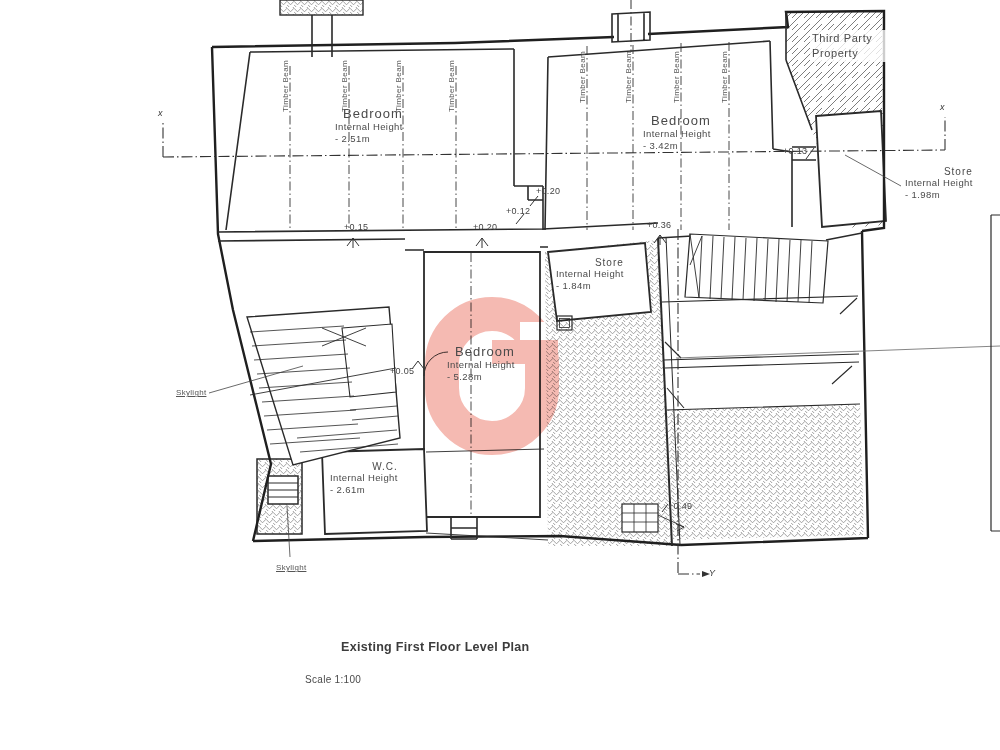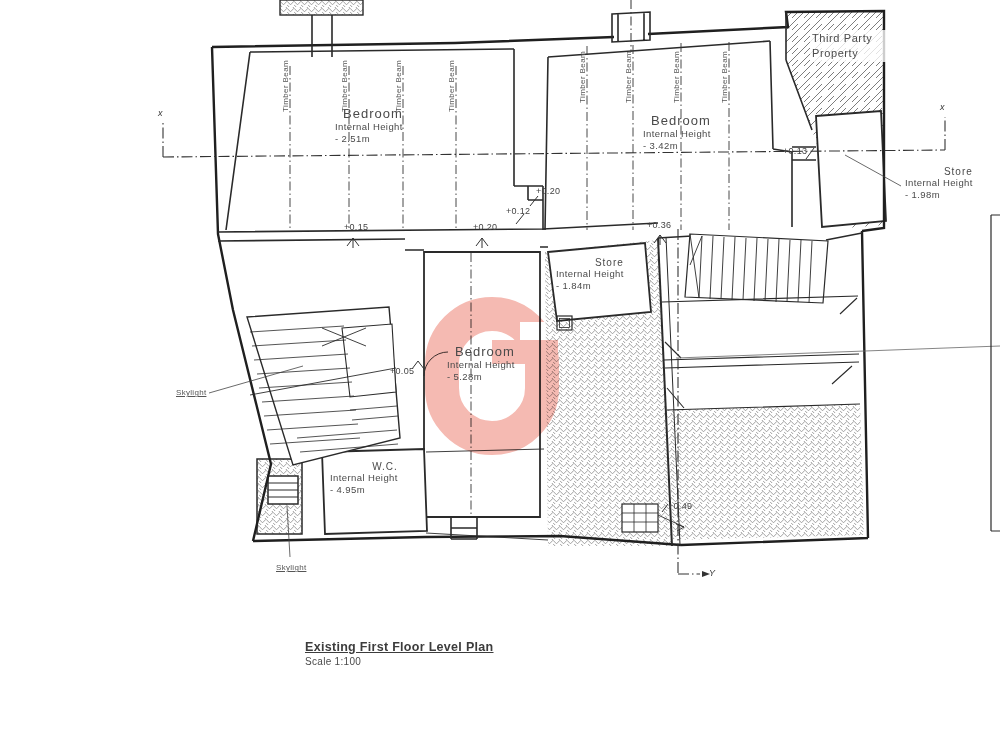--- a/index.html
+++ b/index.html
@@ -12,22 +12,22 @@
   .room-sm .rname{font-size:10px;}
   .beam{position:absolute;font-size:8px;letter-spacing:.4px;color:#555;
         transform:rotate(-90deg);transform-origin:0 0;}
   .lv{position:absolute;font-size:9px;letter-spacing:.3px;color:#444;}
   .sec{position:absolute;font-size:9px;color:#333;font-style:italic;}
   .tiny{position:absolute;font-size:8px;color:#555;letter-spacing:.3px;text-decoration:underline;}
   .tp{position:absolute;font-size:11px;letter-spacing:.6px;color:#4a4a4a;width:74px;
       line-height:1.35;background:rgba(255,255,255,.78);padding:1px 2px;}
   .titleblock{position:absolute;}
   .tmain{font-size:12.5px;font-weight:bold;letter-spacing:.3px;color:#3c3c3c;
-         text-decoration:underline;}
-  .tscale{font-size:10px;color:#4a4a4a;margin-top:2px;letter-spacing:.3px;}
+         margin-left:36px;}
+  .tscale{font-size:10px;color:#4a4a4a;margin-top:20px;letter-spacing:.3px;}
 </style>
 </head>
 <body>
 
 <div class="canvas">
 
 <svg width="1000" height="750" viewBox="0 0 1000 750">
   <defs>
     <pattern id="herr" width="7" height="7" patternUnits="userSpaceOnUse">
       <path d="M0,1.2 L3.5,4.8 L7,1.2 M0,4.8 L3.5,8.4 M3.5,-2.4 L7,1.2" fill="none" stroke="#8a8a8a" stroke-width="0.8"></path>
@@ -169,21 +169,21 @@
 
 <div class="lbl room room-sm" style="left:905px;top:166px">
   <div class="rname">Store</div>
   <div class="rsub">Internal Height</div>
   <div class="rsub">- 1.98m</div>
 </div>
 
 <div class="lbl room room-sm" style="left:330px;top:461px">
   <div class="rname">W.C.</div>
   <div class="rsub">Internal Height</div>
-  <div class="rsub">- 4.95m</div>
+  <div class="rsub">- 2.61m</div>
 </div>
 
 <div class="tp" style="left:810px;top:30px">Third Party Property</div>
 
 <span class="tiny" style="left:176px;top:388px">Skylight</span>
 <span class="tiny" style="left:276px;top:563px">Skylight</span>
 
 <span class="beam" style="left:281px;top:112px">Timber Beam</span>
 <span class="beam" style="left:340px;top:112px">Timber Beam</span>
 <span class="beam" style="left:394px;top:112px">Timber Beam</span>

